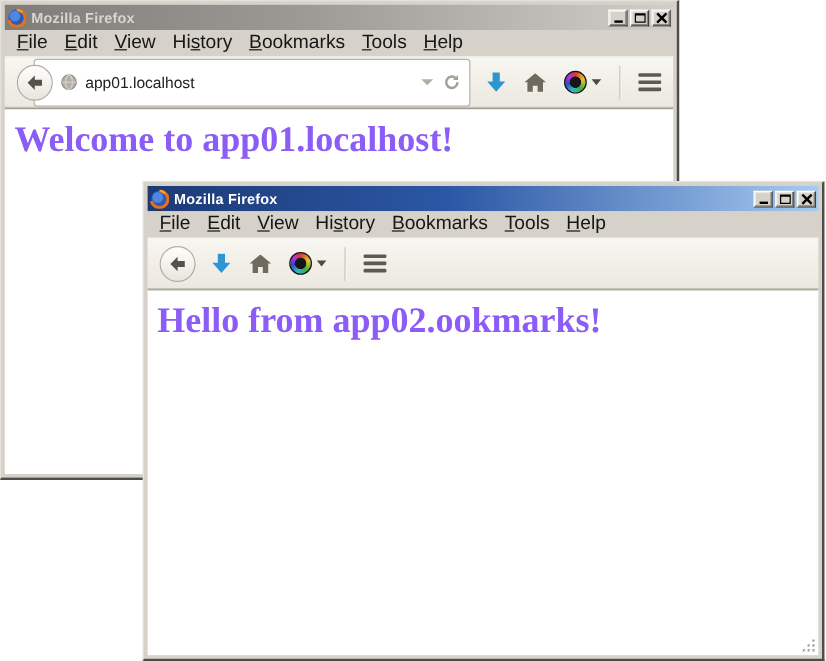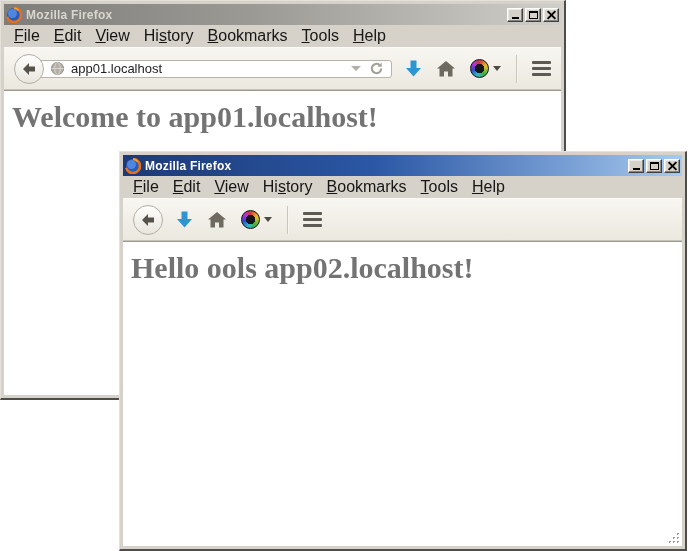--- a/index.html
+++ b/index.html
@@ -73,21 +73,21 @@
     border-bottom: 1px solid #c6c2b6;
   }
   .backbtn {
     width: 30px; height: 30px; border-radius: 50%;
     background: linear-gradient(#fefefd,#e8e5dd);
     border: 1px solid #b2aea3;
     display: flex; align-items: center; justify-content: center;
     position: relative; z-index: 2; flex: 0 0 30px;
   }
   .urlbar {
-    flex: 1; height: 18px;
+    flex: 1; height: 40px;
     margin-left: -16px;
     background: #fff;
     border: 1px solid #b8b4aa; border-radius: 3px;
     display: flex; align-items: center;
     padding: 0 7px 0 21px;
     font-size: 13px; color: #222;
   }
   .urltext { flex: 1; margin-left: 6px; white-space: nowrap; overflow: hidden; }
   .caret-down {
     width: 0; height: 0; margin: 0 8px 0 4px;
@@ -116,21 +116,21 @@
   .burger i { display: block; width: 19px; height: 3px; background: #5d5a53; border-radius: 1px; }
 
   
   .content {
     flex: 1; background: #fff; position: relative;
     border-top: 1px solid #9d998f;
     overflow: hidden;
   }
   .content h1 {
     font-family: "Liberation Serif", serif;
-    font-size: 30px; font-weight: bold; color: #737373;
+    font-size: 30px; font-weight: bold; color: #8b5cf6;
     margin: 9px 0 0 8px; white-space: nowrap;
   }
   .grip { position: absolute; right: 2px; bottom: 2px; }
 
   svg { display: block; }
 </style>
 </head>
 <body>
 
 <div id="screen">
@@ -274,21 +274,21 @@
         <span class="vsep"></span>
         <span class="burger">
             <i></i>
             <i></i>
             <i></i>
           </span>
       </span>
     </div>
 
     <div class="content">
-      <h1>Hello ools app02.localhost!</h1>
+      <h1>Hello from app02.ookmarks!</h1>
       <svg class="grip" width="13" height="13" viewBox="0 0 13 13">
         <g fill="#9b978d">
           <rect x="10" y="10" width="2" height="2"></rect>
             <rect x="10" y="6" width="2" height="2"></rect>
             <rect x="10" y="2" width="2" height="2"></rect>
           <rect x="6" y="10" width="2" height="2"></rect>
             <rect x="6" y="6" width="2" height="2"></rect>
           <rect x="2" y="10" width="2" height="2"></rect>
         </g>
         <g fill="#ffffff">

